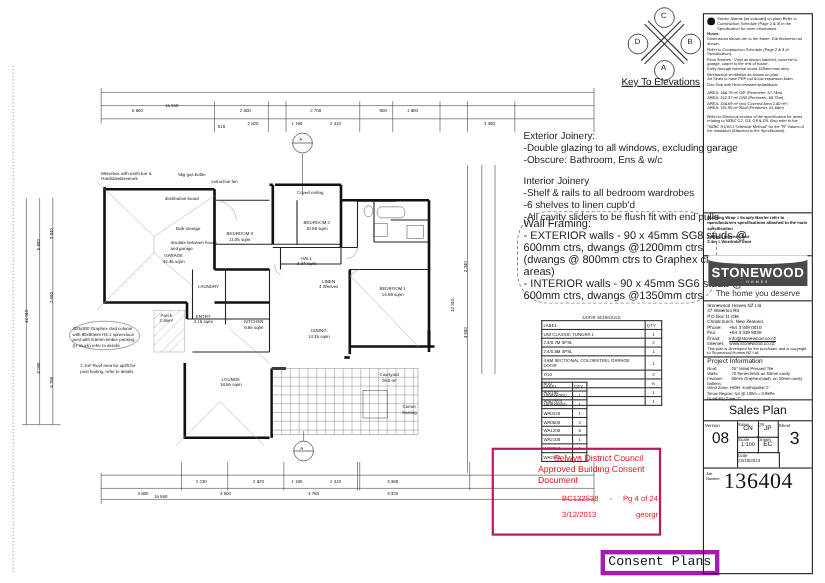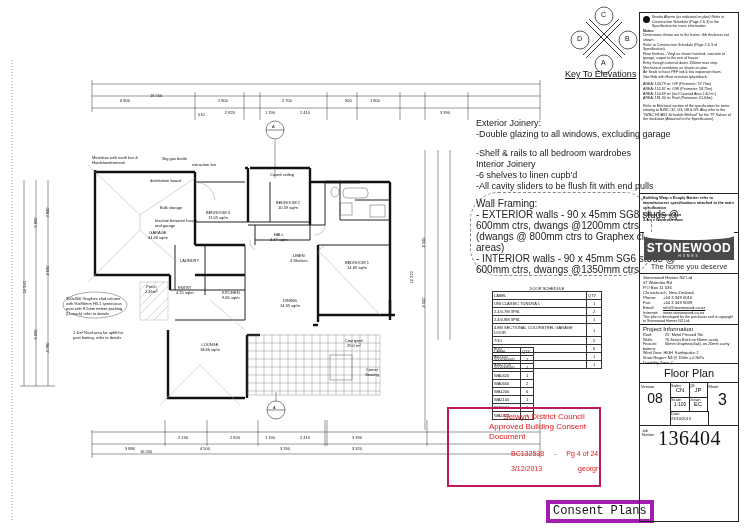--- a/index.html
+++ b/index.html
@@ -283,23 +283,24 @@
 <div class="abs tiny" style="left:150px;top:178px;">distribution board</div>
 <div class="abs tiny" style="left:270px;top:172px;">Coved ceiling</div>
 <div class="abs tiny" style="left:155px;top:218px;width:45px;">Insulate between house and garage</div>
 <div class="abs tiny" style="left:160px;top:205px;">Bulk storage</div>
 <div class="abs tiny" style="left:66px;top:296px;width:58px;">300x300 Graphex clad column with 90x90mm H3.1 spreecious post with 8.5mm timber packing (U-muck) refer to details</div>
 <div class="abs tiny" style="left:73px;top:330px;width:55px;">2.1m² Roof area for uplift for post footing, refer to details</div>
 
 <div class="abs notes-text" style="left:476px;top:118px;width:170px;">
   <div>Exterior Joinery:</div>
   <div style="white-space:nowrap;">-Double glazing to all windows, excluding garage</div>
+  <div>-Obscure: Bathroom, Ens &amp; w/c</div>
   <div style="height:8px;"></div>
+  <div>Interior Joinery</div>
   <div>-Shelf &amp; rails to all bedroom wardrobes</div>
-  <div>Interior Joinery</div>
   <div>-6 shelves to linen  cupb'd</div>
   <div style="white-space:nowrap;">-All cavity sliders to be flush fit with end pulls</div>
 </div>
 
 <div class="abs" style="left:470px;top:192px;width:180px;height:82px;border:1px dashed #888;border-radius:28px;"></div>
 <div class="abs notes-text" style="left:476px;top:198px;width:172px;font-size:10px;line-height:11px;">
   <div>Wall Framing:</div>
   <div style="white-space:nowrap;">- EXTERIOR walls - 90 x 45mm SG8 studs @</div>
   <div>600mm ctrs, dwangs @1200mm ctrs</div>
   <div style="white-space:nowrap;">(dwangs @ 800mm ctrs to Graphex clad</div>
@@ -490,21 +491,21 @@
   <div class="tb-line" style="padding:1px 3px;font-size:3.8px;line-height:4.6px;height:36px;">
     <div style="font-size:6px;line-height:7px;">Project Information</div>
     <div><span style="display:inline-block;width:22px;">Roof:</span><span>25° Metal Pressed Tile</span></div>
     <div><span style="display:inline-block;width:22px;">Walls:</span><span>70 Series Brick on 60mm cavity</span></div>
     <div><span style="display:inline-block;width:22px;">Feature:</span><span>60mm Graphex(clad), on 20mm cavity battens</span></div>
     <div><span>Wind Zone: HIGH</span>&nbsp;&nbsp;<span>Earthquake: 2</span></div>
     <div>Snow Region: N4 @ 100m = 0.9kPa</div>
     <div>Durability Zone: C</div>
   </div>
 
-  <div class="tb-line" style="height:18px;text-align:center;font-size:11px;line-height:18px;">Floor Plan</div>
+  <div class="tb-line" style="height:18px;text-align:center;font-size:11px;line-height:18px;">Sales Plan</div>
 
   <div class="tb-line" style="height:42px;position:relative;">
     <div style="position:absolute;left:0;top:0;width:30px;height:42px;border-right:1px solid #222;">
       <div style="font-size:4px;padding:1px;">Version</div>
       <div style="font-size:14px;text-align:center;line-height:16px;">08</div>
     </div>
     <div style="position:absolute;left:30px;top:0;width:18px;height:14px;border-right:1px solid #222;border-bottom:1px solid #222;font-size:4px;line-height:5px;padding-left:1px;">
       <div>Sales</div>
         <div style="font-size:6px;text-align:center;">CN</div>
     </div>

